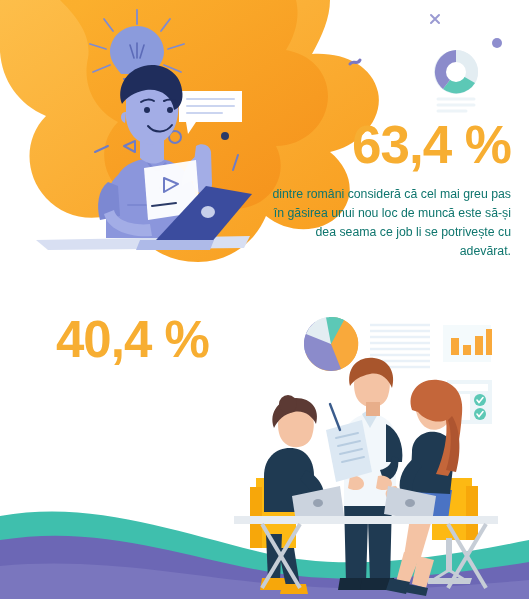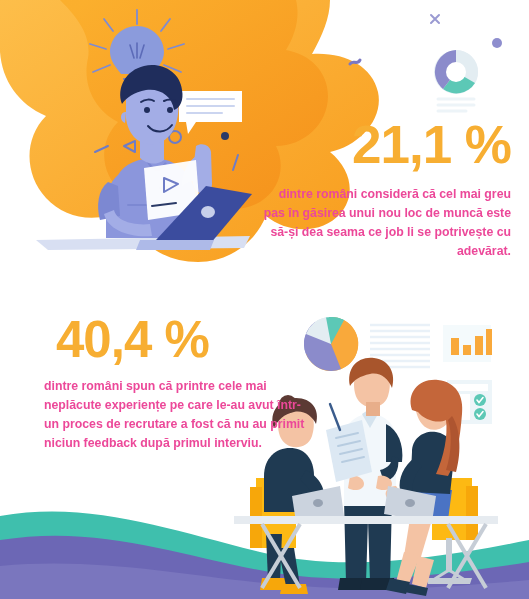--- a/index.html
+++ b/index.html
@@ -25,22 +25,22 @@
     color:#F7AE32;
     font-size:53px;
     line-height:1.0;
     letter-spacing:-1px;
     margin:0 0 14px 0;
     white-space:nowrap;
   }
   #stat-bottom .big-number{font-size:51px;margin-bottom:12px;margin-left:12px;}
 
   .stat-copy{
-    color:#ec4899;
-    font-weight:bold;
+    color:#0f766e;
+    font-weight:normal;
     font-size:12.3px;
     line-height:1.55;
     margin:0;
   }
 </style>
 </head>
 <body>
 
 <div id="stage">
 
@@ -367,22 +367,21 @@
     <g>
       <path d="M234,516 L498,516 L498,524 L234,524 Z" fill="#E6EBF0"></path>
       <line x1="262" y1="524" x2="300" y2="588" stroke="#C6CDD6" stroke-width="4"></line>
       <line x1="300" y1="524" x2="262" y2="588" stroke="#C6CDD6" stroke-width="4"></line>
       <line x1="448" y1="524" x2="486" y2="588" stroke="#C6CDD6" stroke-width="4"></line>
       <line x1="486" y1="524" x2="448" y2="588" stroke="#C6CDD6" stroke-width="4"></line>
     </g>
   </svg>
 
   <div class="stat-block" id="stat-top">
-    <div class="big-number">21,1 %</div>
+    <div class="big-number">63,4 %</div>
     <p class="stat-copy">dintre români consideră că cel mai greu pas în găsirea unui nou loc de muncă este să-și dea seama ce job li se potrivește cu adevărat.</p>
   </div>
 
   <div class="stat-block" id="stat-bottom">
     <div class="big-number">40,4 %</div>
-    <p class="stat-copy">dintre români spun că printre cele mai neplăcute experiențe pe care le-au avut într-un proces de recrutare a fost că nu au primit niciun feedback după primul interviu.</p>
   </div>
 
 </div>
 
 </body></html>

